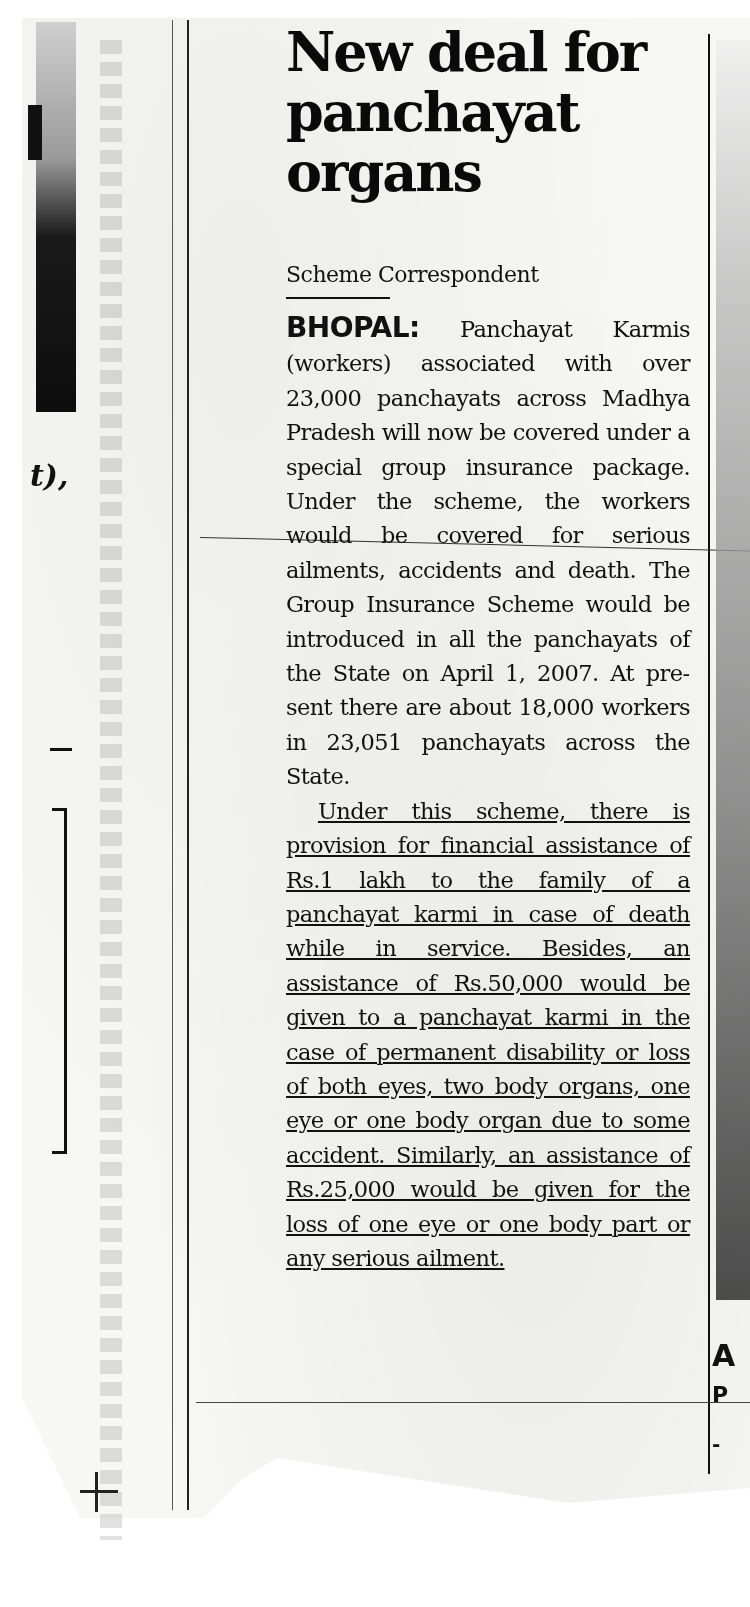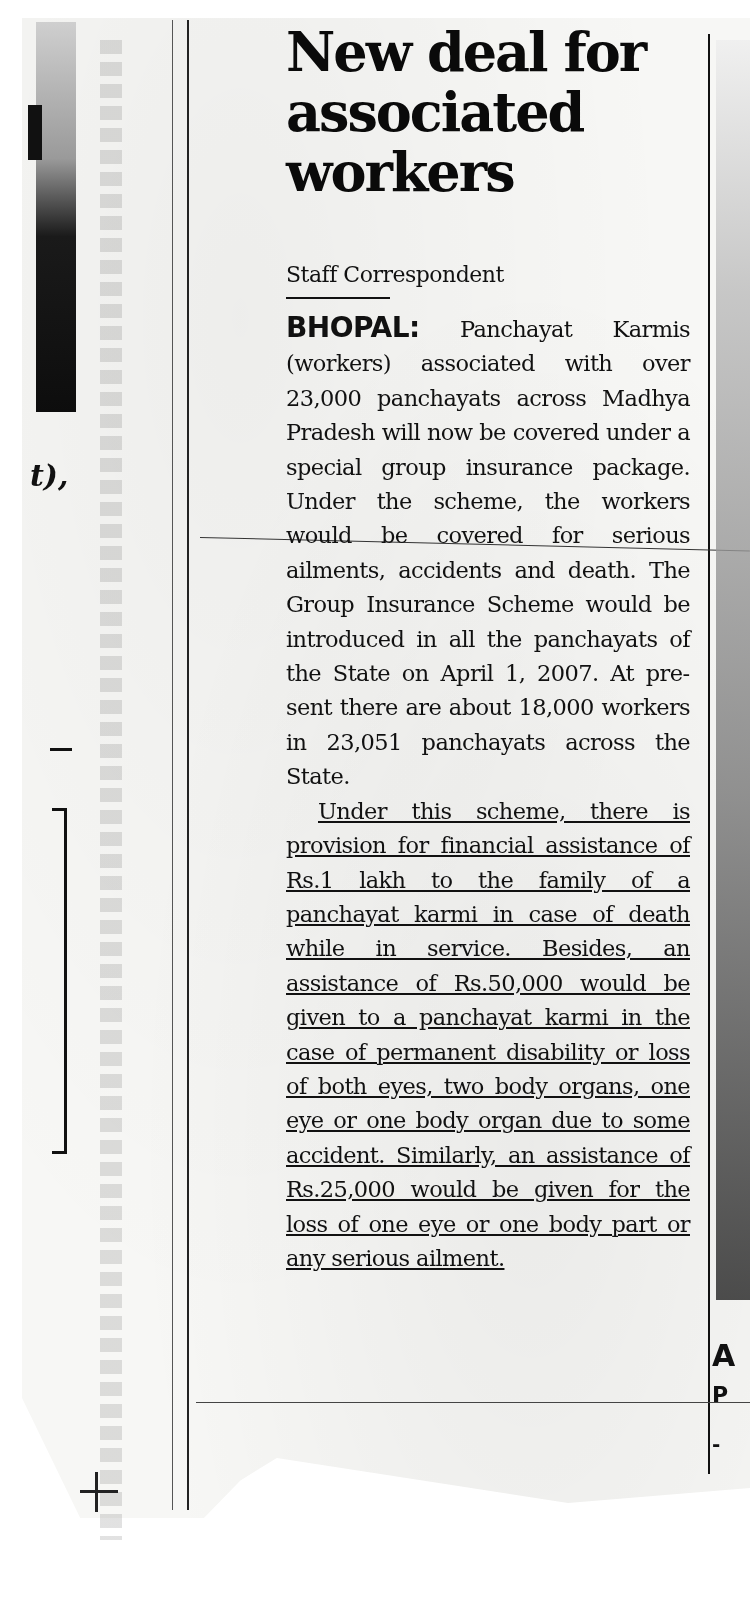--- a/index.html
+++ b/index.html
@@ -92,20 +92,20 @@
 <div class="rule-r"></div>
 <div class="stray-line"></div>
 <div class="stray-line2"></div>
 
 <div class="right-block"></div>
 <div class="right-letter" style="top:1338px;font-size:30px;">A</div>
 <div class="right-letter" style="top:1382px;font-size:22px;">P</div>
 <div class="right-letter" style="top:1432px;font-size:20px;">-</div>
 
 <article class="article">
-  <h1 class="headline">New deal for associated workers</h1>
-  <div class="byline">Staff Correspondent</div>
+  <h1 class="headline">New deal for panchayat organs</h1>
+  <div class="byline">Scheme Correspondent</div>
   <div class="byline-rule"></div>
   <div class="body-text">
     <p><span class="dateline">BHOPAL:</span> <span>Panchayat Karmis (workers) associated with over 23,000 panchayats across Madhya Pradesh will now be covered under a spe­cial group insurance package. Under the scheme, the work­ers would be covered for seri­ous ailments, accidents and death. The Group Insurance Scheme would be introduced in all the panchayats of the State on April 1, 2007. At pre­sent there are about 18,000 workers in 23,051 panchayats across the State.</span></p>
     <p><span>Under this scheme, there is provision for financial assist­ance of Rs.1 lakh to the family of a panchayat karmi in case of death while in service. Be­sides, an assistance of Rs.50,000 would be given to a panchayat karmi in the case of permanent disability or loss of both eyes, two body organs, one eye or one body organ due to some accident. Similarly, an assistance of Rs.25,000 would be given for the loss of one eye or one body part or any serious ailment.</span></p>
   </div>
 </article>
 
 </body></html>

